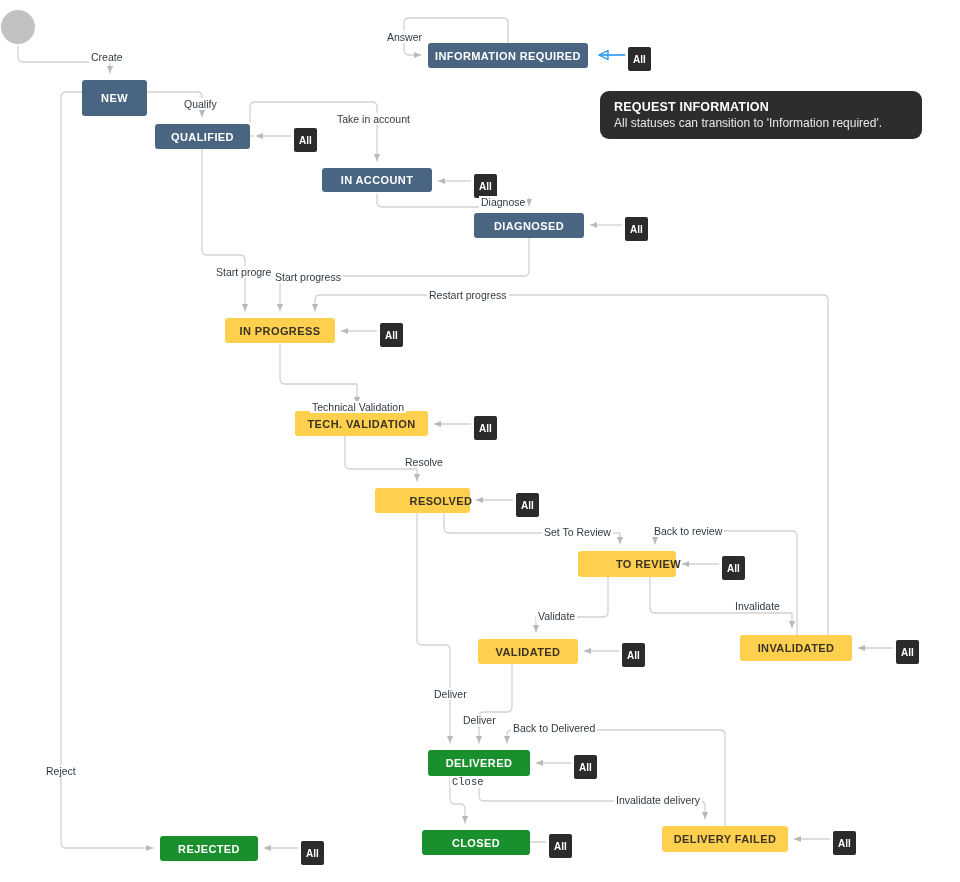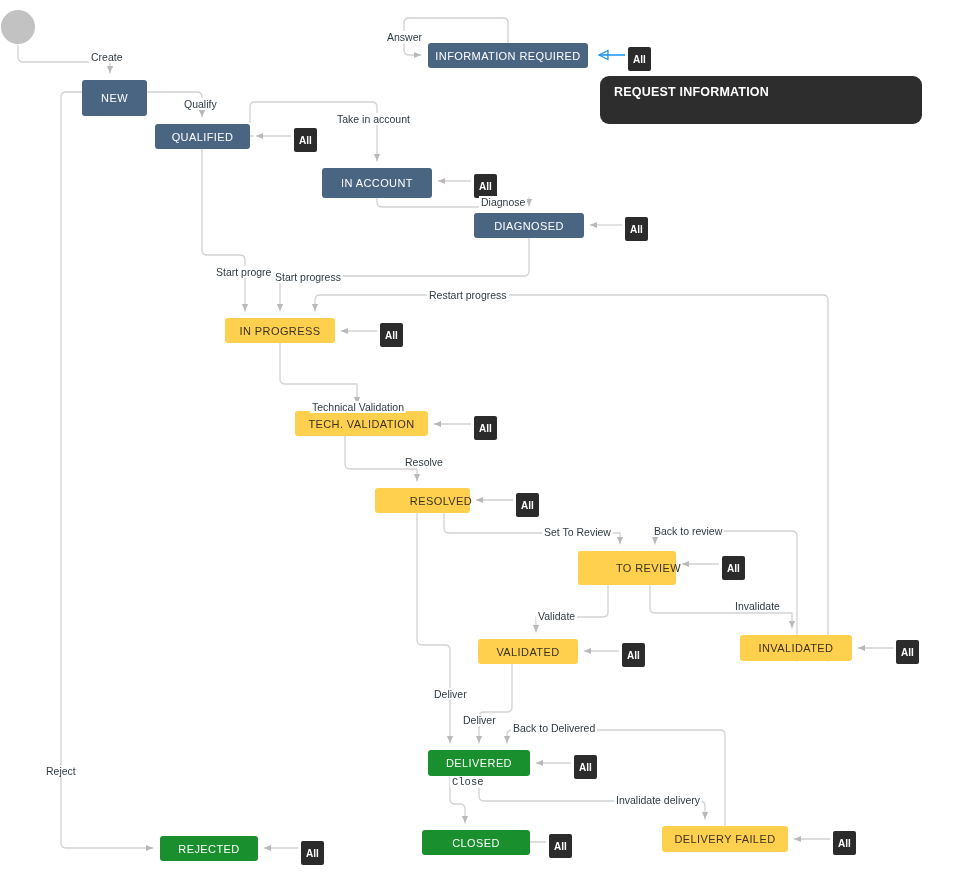--- a/index.html
+++ b/index.html
@@ -28,21 +28,21 @@
     pointer-events: none;
   }
   .node {
     position: absolute;
     box-sizing: border-box;
     display: flex;
     align-items: center;
     justify-content: center;
     border-radius: 3px;
     font-size: 11px;
-    font-weight: normal;
+    font-weight: bold;
     letter-spacing: 0.4px;
     white-space: nowrap;
     cursor: pointer;
     user-select: none;
   }
   .node.blue   { background: #4a6582; color: #ffffff; }
   .node.yellow { background: #ffd04d; color: #3a3226; }
   .node.green  { background: #1a8f2e; color: #ffffff; }
 
   .badge {
@@ -80,20 +80,21 @@
     background: #c2c2c2;
   }
 
   #tooltip {
     position: absolute;
     box-sizing: border-box;
     background: #2d2d2d;
     border-radius: 9px;
     padding: 9px 14px 29px 14px;
     color: #f2f2f2;
+    margin-top: 15px;
   }
   #tooltip .tt-title {
     font-size: 12.5px;
     font-weight: bold;
     color: #ffffff;
     letter-spacing: 0.2px;
     margin-bottom: 2px;
   }
   #tooltip .tt-body {
     font-size: 12px;
@@ -186,36 +187,36 @@
   <div id="nodes-host">
       <div class="node blue" style="left: 428px; top: 43px; width: 160px; height: 25px;">
         <span>INFORMATION REQUIRED</span>
       </div>
       <div class="node blue" style="left: 82px; top: 80px; width: 65px; height: 36px;">
         <span>NEW</span>
       </div>
       <div class="node blue" style="left: 155px; top: 124px; width: 95px; height: 25px;">
         <span>QUALIFIED</span>
       </div>
-      <div class="node blue" style="left: 322px; top: 168px; width: 110px; height: 30px;">
+      <div class="node blue" style="left: 322px; top: 168px; width: 110px; height: 24px;">
         <span>IN ACCOUNT</span>
       </div>
       <div class="node blue" style="left: 474px; top: 213px; width: 110px; height: 25px;">
         <span>DIAGNOSED</span>
       </div>
       <div class="node yellow" style="left: 225px; top: 318px; width: 110px; height: 25px;">
         <span>IN PROGRESS</span>
       </div>
       <div class="node yellow" style="left: 295px; top: 411px; width: 133px; height: 25px;">
         <span>TECH. VALIDATION</span>
       </div>
       <div class="node yellow" style="left: 375px; top: 488px; width: 95px; height: 25px; padding-left: 37px;">
         <span>RESOLVED</span>
       </div>
-      <div class="node yellow" style="left: 578px; top: 551px; width: 98px; height: 34px; padding-left: 43px;">
+      <div class="node yellow" style="left: 578px; top: 551px; width: 98px; height: 26px; padding-left: 43px;">
         <span>TO REVIEW</span>
       </div>
       <div class="node yellow" style="left: 478px; top: 639px; width: 100px; height: 25px;">
         <span>VALIDATED</span>
       </div>
       <div class="node yellow" style="left: 740px; top: 635px; width: 112px; height: 26px;">
         <span>INVALIDATED</span>
       </div>
       <div class="node green" style="left: 428px; top: 750px; width: 102px; height: 26px;">
         <span>DELIVERED</span>
@@ -266,15 +267,16 @@
       <div class="elabel" style="left: 432px; top: 688px;">Deliver</div>
       <div class="elabel" style="left: 461px; top: 714px;">Deliver</div>
       <div class="elabel" style="left: 511px; top: 722px;">Back to Delivered</div>
       <div class="elabel" style="left: 450px; top: 776px; font-family: Liberation Mono, monospace;">Close</div>
       <div class="elabel" style="left: 614px; top: 794px;">Invalidate delivery</div>
       <div class="elabel" style="left: 44px; top: 765px;">Reject</div>
     </div>
 
   <div id="tooltip" style="left: 600px; top: 76px; width: 322px; height: 48px;">
     <div class="tt-title">REQUEST INFORMATION</div>
+    <div class="tt-body">All statuses can transition to 'Information required'.</div>
   </div>
 
 </div>
 
 </body></html>

